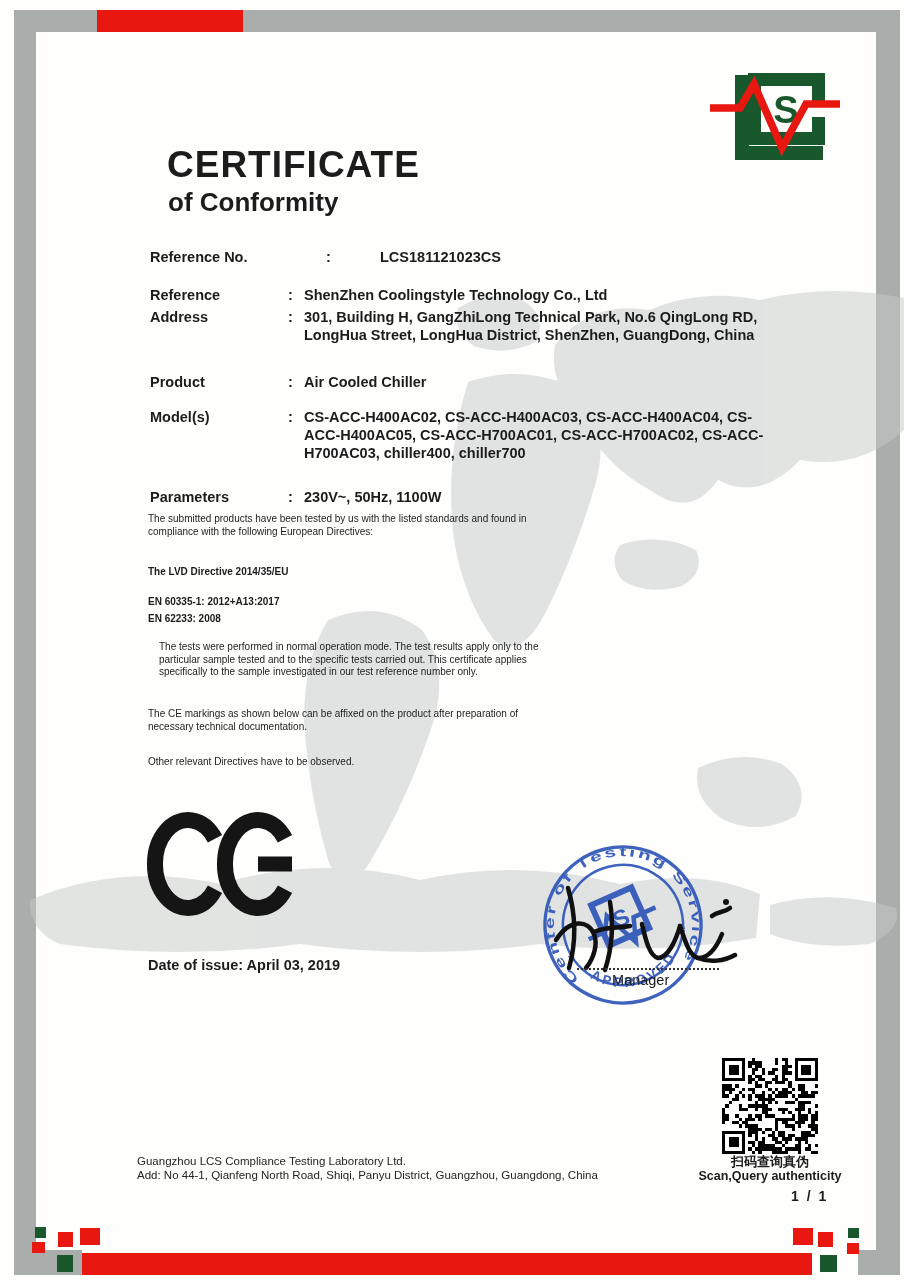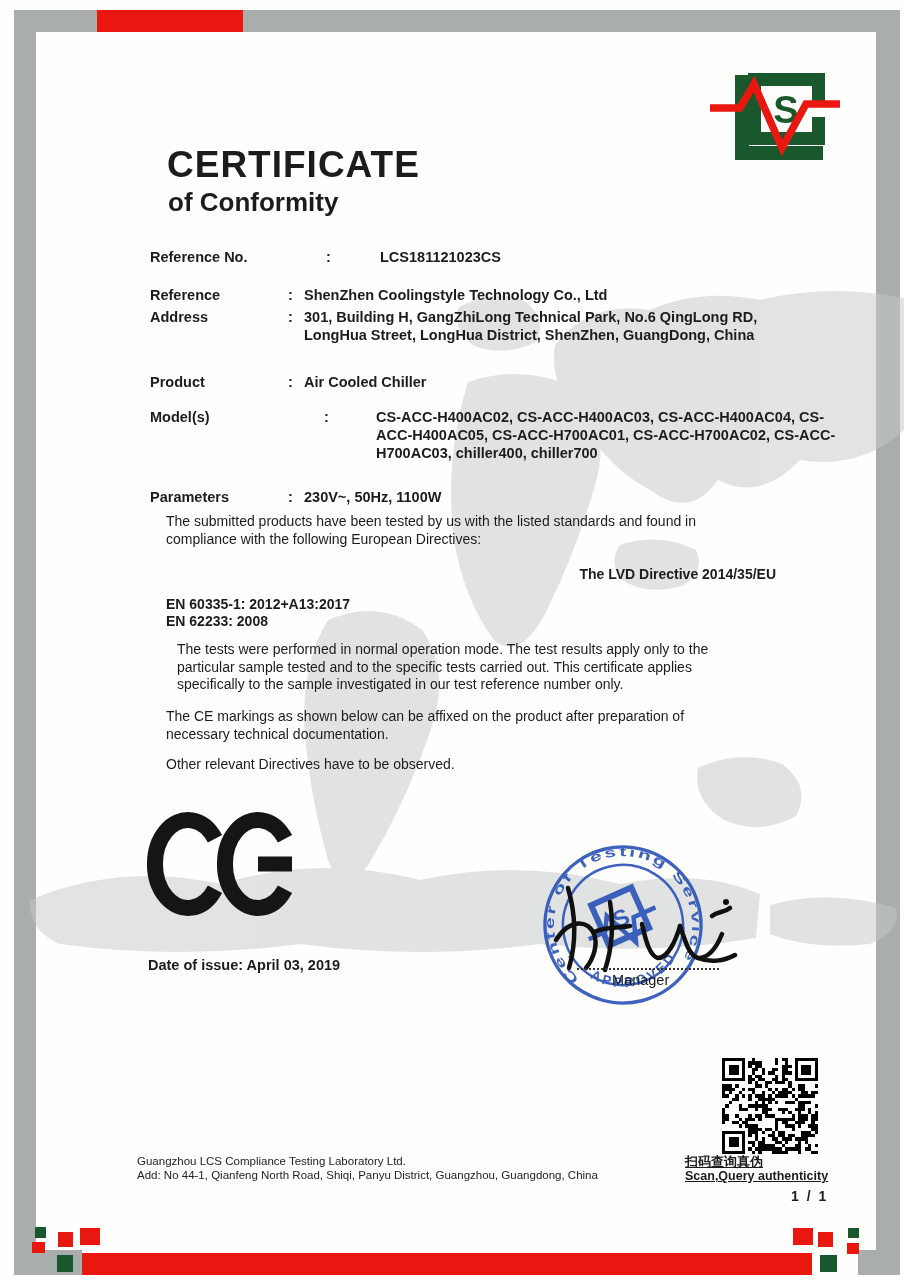--- a/index.html
+++ b/index.html
@@ -7,27 +7,27 @@
         font-family:"Liberation Sans",sans-serif;color:#1c1c1c;}
   .abs{position:absolute;}
   .bar{position:absolute;background:#a9adac;}
   .redfill{background:#e8170f;}
   .greenfill{background:#19582c;}
   .title1{position:absolute;left:167px;top:144px;font-size:37px;font-weight:bold;letter-spacing:1px;}
   .title2{position:absolute;left:168px;top:187px;font-size:26px;font-weight:bold;}
   .row{position:absolute;left:150px;display:grid;grid-template-columns:138px 16px 472px;
        font-weight:bold;font-size:14.5px;line-height:1.25;}
   .row .value{white-space:pre-line;}
-  .para{position:absolute;left:166px;width:610px;font-size:14px;line-height:1.26;white-space:pre-line;}
+  .para{position:absolute;left:148px;width:610px;font-size:10px;line-height:1.26;white-space:pre-line;}
   .pbold{font-weight:bold;}
   .dateline{position:absolute;left:148px;top:957px;font-size:14.5px;font-weight:bold;}
   .manager{position:absolute;left:612px;top:972px;font-size:14.5px;}
   .dotline{position:absolute;left:577px;top:952px;width:142px;height:16px;border-bottom:2px dotted #333;}
   .foot{position:absolute;left:137px;font-size:11.5px;color:#242424;line-height:1.2;}
-  .qrcap{position:absolute;width:170px;font-weight:bold;text-decoration:underline;}
+  .qrcap{position:absolute;width:170px;text-align:center;font-weight:bold;}
   .pagenum{position:absolute;left:791px;top:1188px;font-size:14px;font-weight:bold;letter-spacing:2px;}
   svg{display:block;}
 </style>
 </head>
 <body>
 
 <div class="page">
 
   <div class="bar" style="left:14px;top:10px;width:886px;height:22px;"></div>
   <div class="abs redfill" style="left:97px;top:10px;width:146px;height:22px;"></div>
@@ -92,36 +92,36 @@
     <span>Address</span>
     <span>:</span>
     <span class="value">301, Building H, GangZhiLong Technical Park, No.6 QingLong RD,
 LongHua Street, LongHua District, ShenZhen, GuangDong, China</span>
   </div>
   <div class="row" style="top:373px;">
     <span>Product</span>
     <span>:</span>
     <span class="value">Air Cooled Chiller</span>
   </div>
-  <div class="row" style="top:408px;gap:36px;">
+  <div class="row" style="top:408px;">
     <span>Model(s)</span>
     <span>:</span>
     <span class="value">CS-ACC-H400AC02, CS-ACC-H400AC03, CS-ACC-H400AC04, CS-
 ACC-H400AC05, CS-ACC-H700AC01, CS-ACC-H700AC02, CS-ACC-
 H700AC03, chiller400, chiller700</span>
   </div>
   <div class="row" style="top:488px;">
     <span>Parameters</span>
     <span>:</span>
     <span class="value">230V~, 50Hz, 1100W</span>
   </div>
 
   <div class="para" style="top:513px;">The submitted products have been tested by us with the listed standards and found in
 compliance with the following European Directives:</div>
-  <div class="para pbold" style="top:566px;text-align:right;">The LVD Directive 2014/35/EU</div>
+  <div class="para pbold" style="top:566px;">The LVD Directive 2014/35/EU</div>
   <div class="para pbold" style="top:596px;">EN 60335-1: 2012+A13:2017</div>
   <div class="para pbold" style="top:613px;">EN 62233: 2008</div>
   <div class="para" style="top:641px;margin-left:11px;">The tests were performed in normal operation mode. The test results apply only to the
 particular sample tested and to the specific tests carried out. This certificate applies
 specifically to the sample investigated in our test reference number only.</div>
   <div class="para" style="top:708px;">The CE markings as shown below can be affixed on the product after preparation of
 necessary technical documentation.</div>
   <div class="para" style="top:756px;">Other relevant Directives have to be observed.</div>
 
   <svg class="abs" style="left:146px;top:808px;" width="160" height="112" viewBox="0 0 160 112">

